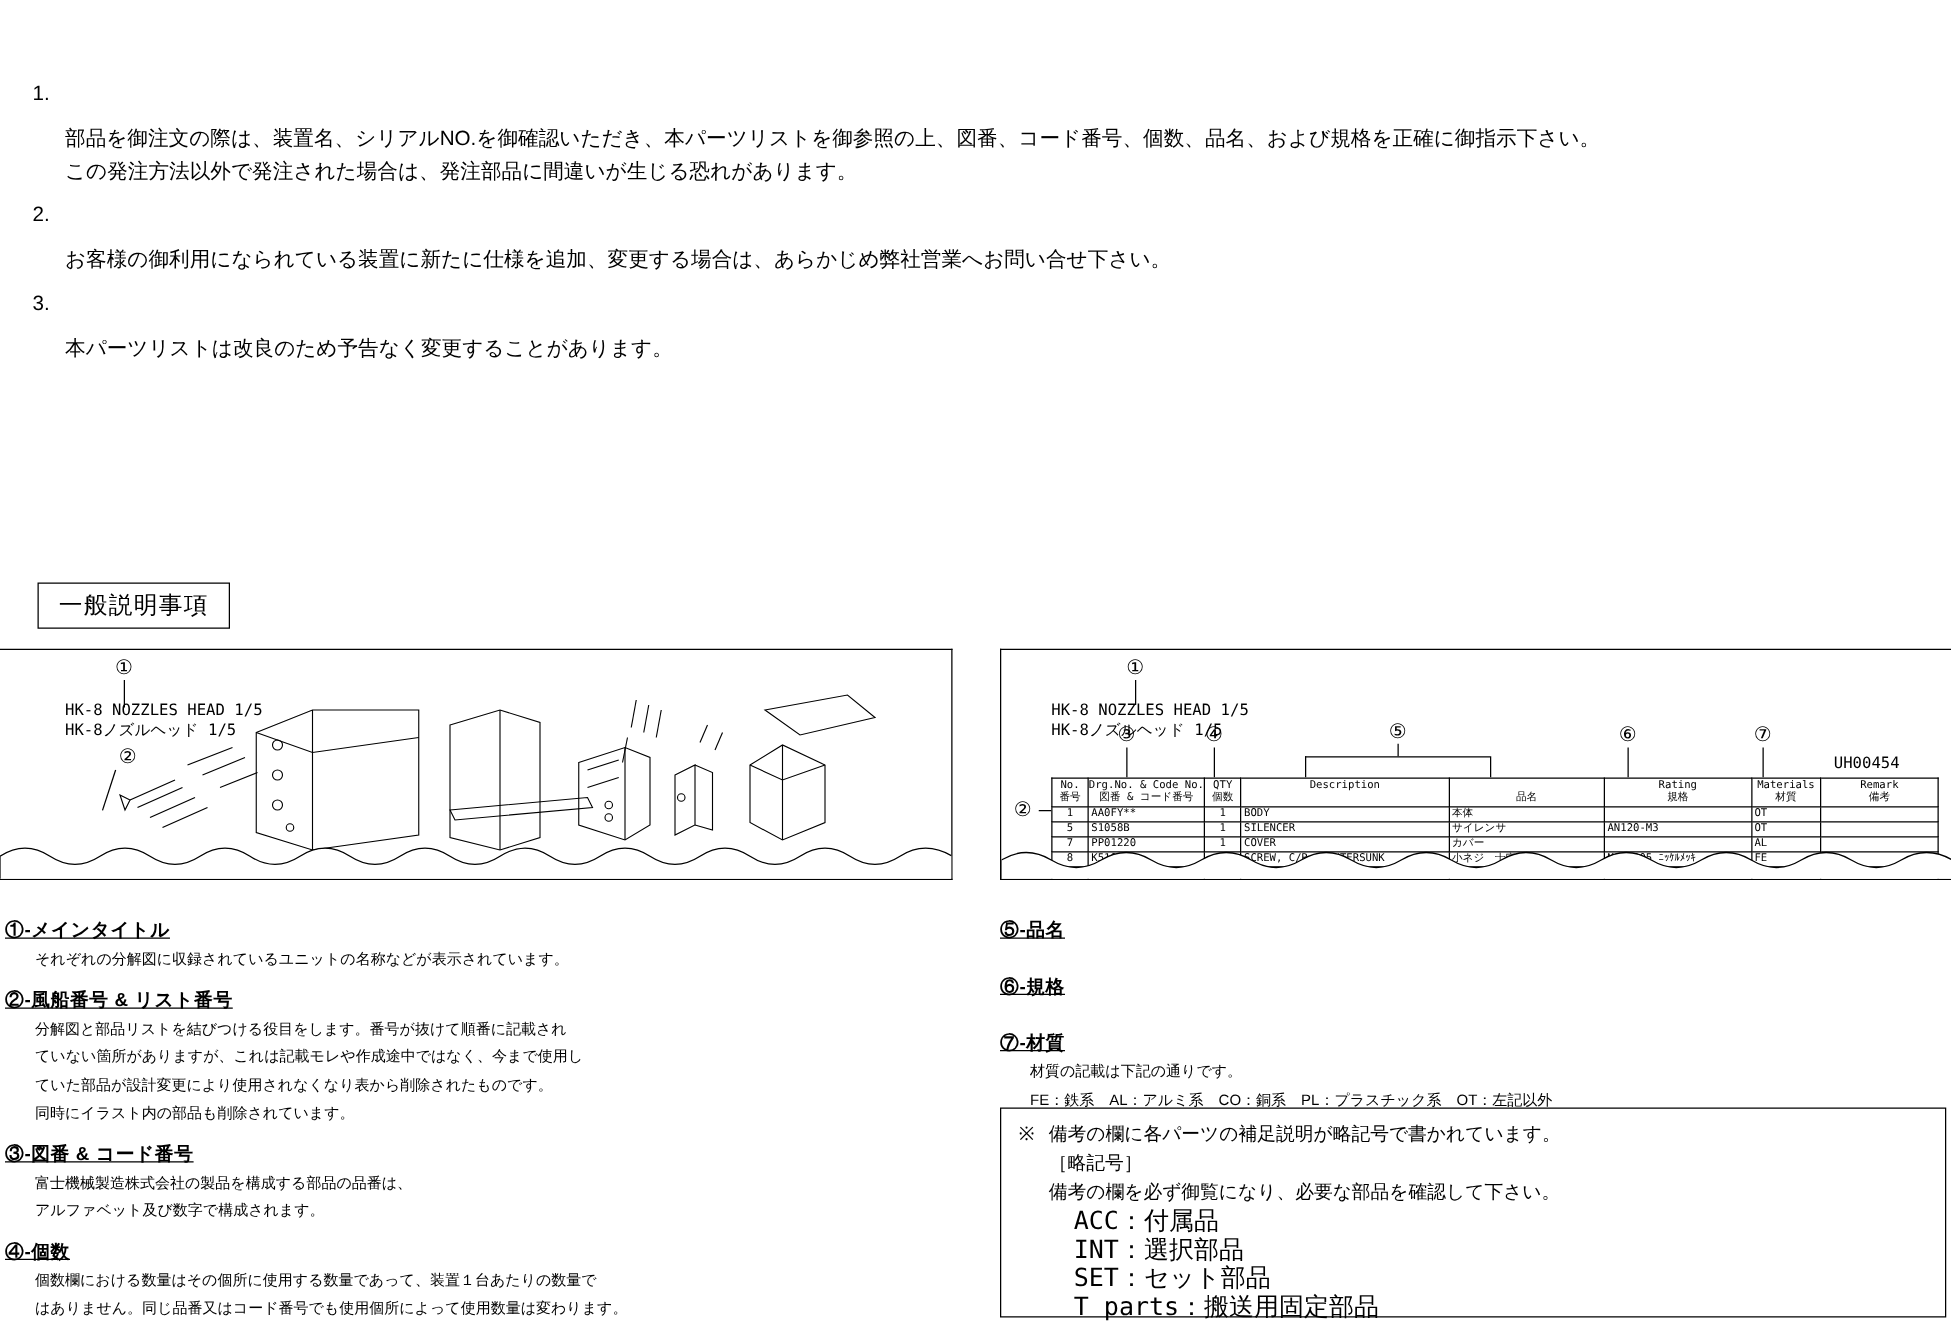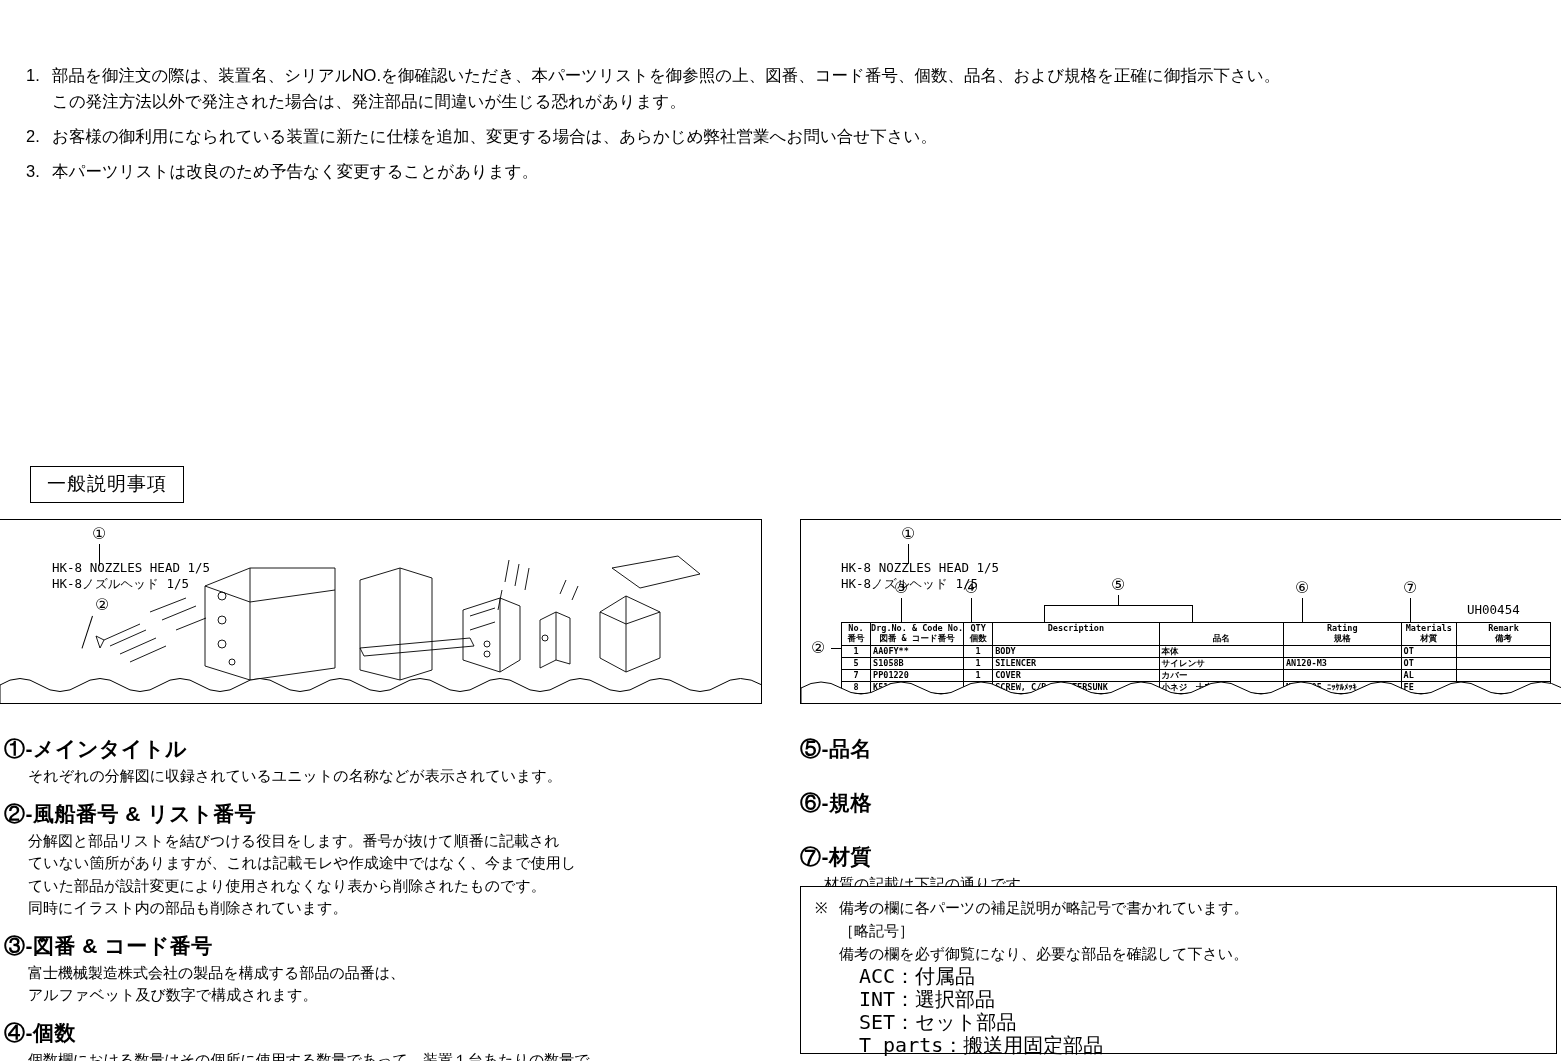--- a/index.html
+++ b/index.html
@@ -36,21 +36,21 @@
 
   
   .intro { position: absolute; left: 26px; top: 62px; width: 1400px; }
   .intro-item {
     display: flex;
     font-size: 16.5px;
     line-height: 26px;
     margin-bottom: 9px;
   }
   .intro-num { width: 26px; flex: 0 0 26px; text-align: left; }
-  .intro-text { white-space: pre-line; }
+  .intro-text { white-space: pre-line; margin-top: 36px; }
 
   
   .panel {
     position: absolute;
     border: 1px solid #000;
     box-sizing: border-box;
     background: #fff;
     overflow: hidden;
   }
   #panel-left  { left: 0px;   top: 519px; width: 762px; height: 185px; border-left: none;}
@@ -79,21 +79,21 @@
     top: 102px;
     width: 710px;
     background: #fff;
   }
   table.parts th, table.parts td {
     border: 0.8px solid #000;
     padding: 0px 2px;
     height: 11px;
     line-height: 11px;
     text-align: left;
-    font-weight: bold;
+    font-weight: normal;
     white-space: nowrap;
     overflow: hidden;
   }
   table.parts th.two-line {
     padding: 0;
     height: 22px;
     line-height: 10px;
     vertical-align: top;
     text-align: center;
   }
@@ -115,29 +115,30 @@
   .v-line { width: 1px; }
   .h-line { height: 1px; }
 
   
   .explain { position: absolute; font-size: 15.5px; }
   #explain-left  { left: 4px;   top: 735px; width: 760px; }
   #explain-right { left: 800px; top: 735px; width: 760px; }
 
   .ex-head {
     font-weight: bold;
-    font-size: 21px;
+    font-size: 15px;
     margin-top: 12px;
     margin-bottom: 2px;
     letter-spacing: 0.5px;
+    text-decoration: underline;
   }
   .ex-head:first-child { margin-top: 0; }
   .ex-body {
     margin-left: 24px;
-    font-size: 15px;
+    font-size: 12px;
     line-height: 22.5px;
     white-space: pre-line;
   }
 
   
   #note-box {
     position: absolute;
     left: 800px;
     top: 886px;
     width: 757px;

